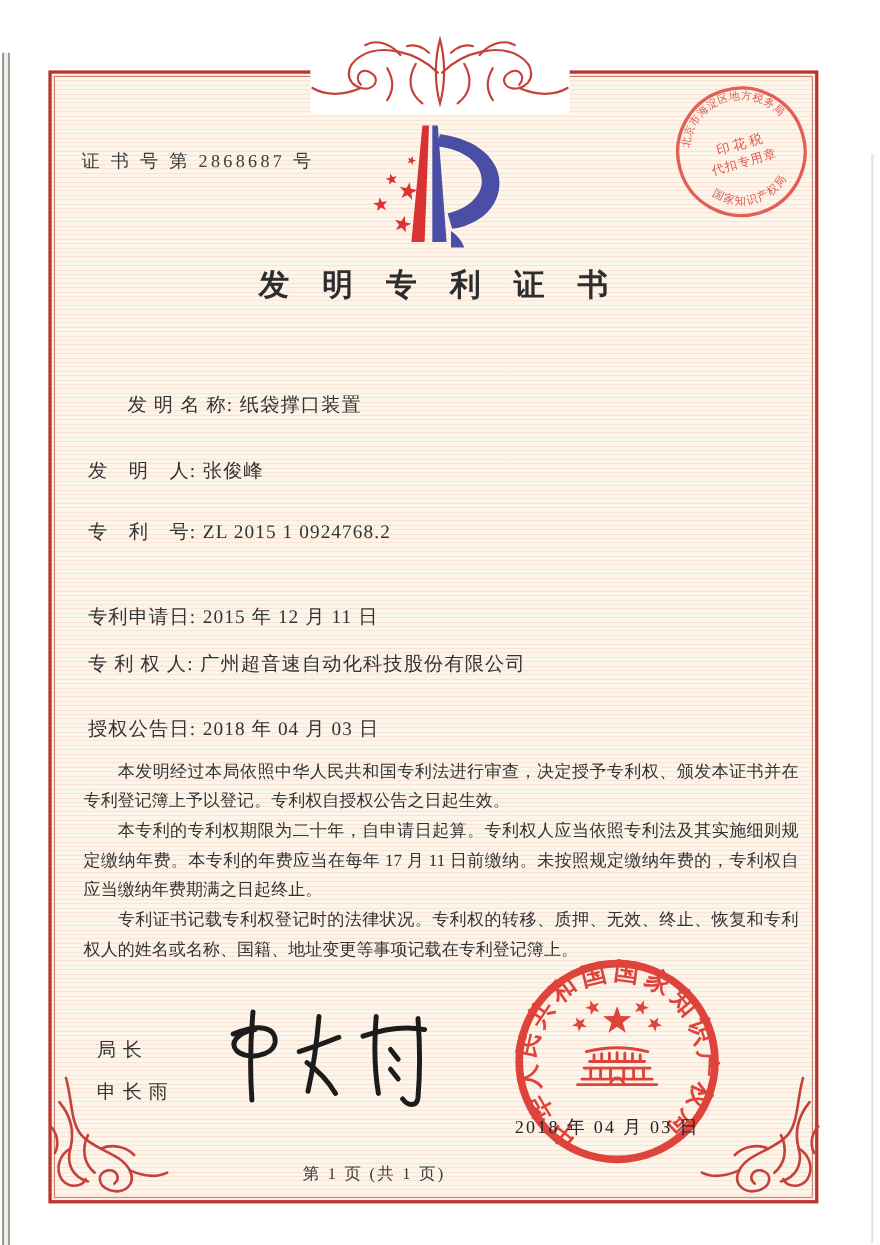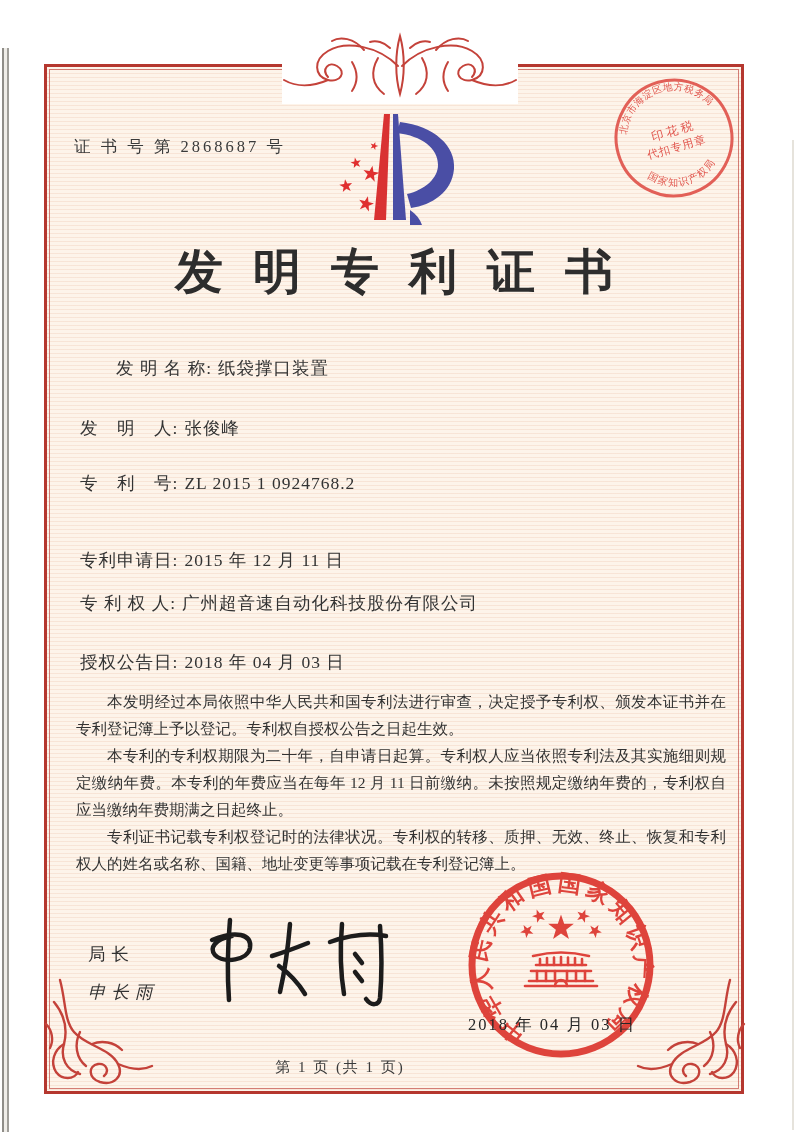--- a/index.html
+++ b/index.html
@@ -41,36 +41,36 @@
     position:absolute; left:74px; top:136px;
     font-size:16.5px; letter-spacing:3px; color:#3a3a3a;
   }
   .logo{ position:absolute; left:322px; top:106px; width:158px; height:124px; }
   .tax-seal{
     position:absolute; left:610px; top:74px; width:128px; height:128px;
     transform:rotate(-16deg); opacity:.92;
   }
   .title{
     position:absolute; left:44px; top:240px; width:700px;
-    text-align:center; font-size:48px; font-weight:700; color:#2d2d2d;
+    text-align:center; font-size:28px; font-weight:700; color:#2d2d2d;
     letter-spacing:30px; text-indent:30px;
   }
   .field{ position:absolute; left:80px; font-size:17.5px; color:#333; letter-spacing:1px; white-space:nowrap; }
   .field .v{ margin-left:6px; }
   .f0{ top:356px;margin-left:36px; } .f1{ top:416px;text-align:right; } .f2{ top:471px; }
   .f3{ top:532px;margin-top:16px; } .f4{ top:591px; } .f5{ top:650px; }
 
   .body-text{
     position:absolute; left:76px; top:688px; width:650px;
     font-size:15.5px; line-height:27px; text-align:justify; color:#333;
   }
   .body-text p{ text-indent:2em; }
 
   .sig-title{ position:absolute; left:88px; top:942px; font-size:17.5px; letter-spacing:6px; color:#333; }
-  .sig-name { position:absolute; left:88px; top:980px; font-size:17.5px; letter-spacing:6px; color:#333;font-style:italic; }
+  .sig-name { position:absolute; left:88px; top:980px; font-size:17.5px; letter-spacing:6px; color:#333; }
   .signature-svg{ position:absolute; left:182px; top:908px; width:228px; height:110px; }
 
   .authority-seal{ position:absolute; left:462px; top:866px; width:198px; height:198px; opacity:.95; }
   .seal-date{
     position:absolute; left:468px; top:1014px; width:200px;
     font-size:16.5px; letter-spacing:2px; color:#262626; white-space:nowrap;
   }
   .page-footer{
     position:absolute; left:44px; top:1058px; width:564px;
     text-align:center; font-size:15px; letter-spacing:2px; color:#3a3a3a;padding-left:28px;
@@ -178,21 +178,21 @@
 </div>
 <div class="field f4">
   <span>专 利 权 人:</span><span class="v">广州超音速自动化科技股份有限公司</span>
 </div>
 <div class="field f5">
   <span>授权公告日:</span><span class="v">2018 年 04 月 03 日</span>
 </div>
 
 <div class="body-text">
   <p>本发明经过本局依照中华人民共和国专利法进行审查，决定授予专利权、颁发本证书并在专利登记簿上予以登记。专利权自授权公告之日起生效。</p>
-  <p>本专利的专利权期限为二十年，自申请日起算。专利权人应当依照专利法及其实施细则规定缴纳年费。本专利的年费应当在每年 12 月 11 日前缴纳。未按照规定缴纳年费的，专利权自应当缴纳年费期满之日起终止。</p>
+  <p>本专利的专利权期限为二十年，自申请日起算。专利权人应当依照专利法及其实施细则规定缴纳年费。本专利的年费应当在每年 17 月 11 日前缴纳。未按照规定缴纳年费的，专利权自应当缴纳年费期满之日起终止。</p>
   <p>专利证书记载专利权登记时的法律状况。专利权的转移、质押、无效、终止、恢复和专利权人的姓名或名称、国籍、地址变更等事项记载在专利登记簿上。</p>
 </div>
 
 <div class="sig-title">局长</div>
 <div class="sig-name">申长雨</div>
 <svg class="signature-svg" viewBox="0 0 228 110">
   <g fill="none" stroke="#1c1c1c" stroke-width="4.5" stroke-linecap="round">
     <path d="M 48 12 C 46 34 45 64 47 92"></path>
     <path d="M 30 32 C 54 22 70 26 68 40 C 66 52 42 56 33 47 C 27 40 33 31 50 28"></path>
     <path d="M 108 16 C 106 40 103 62 98 84"></path>

